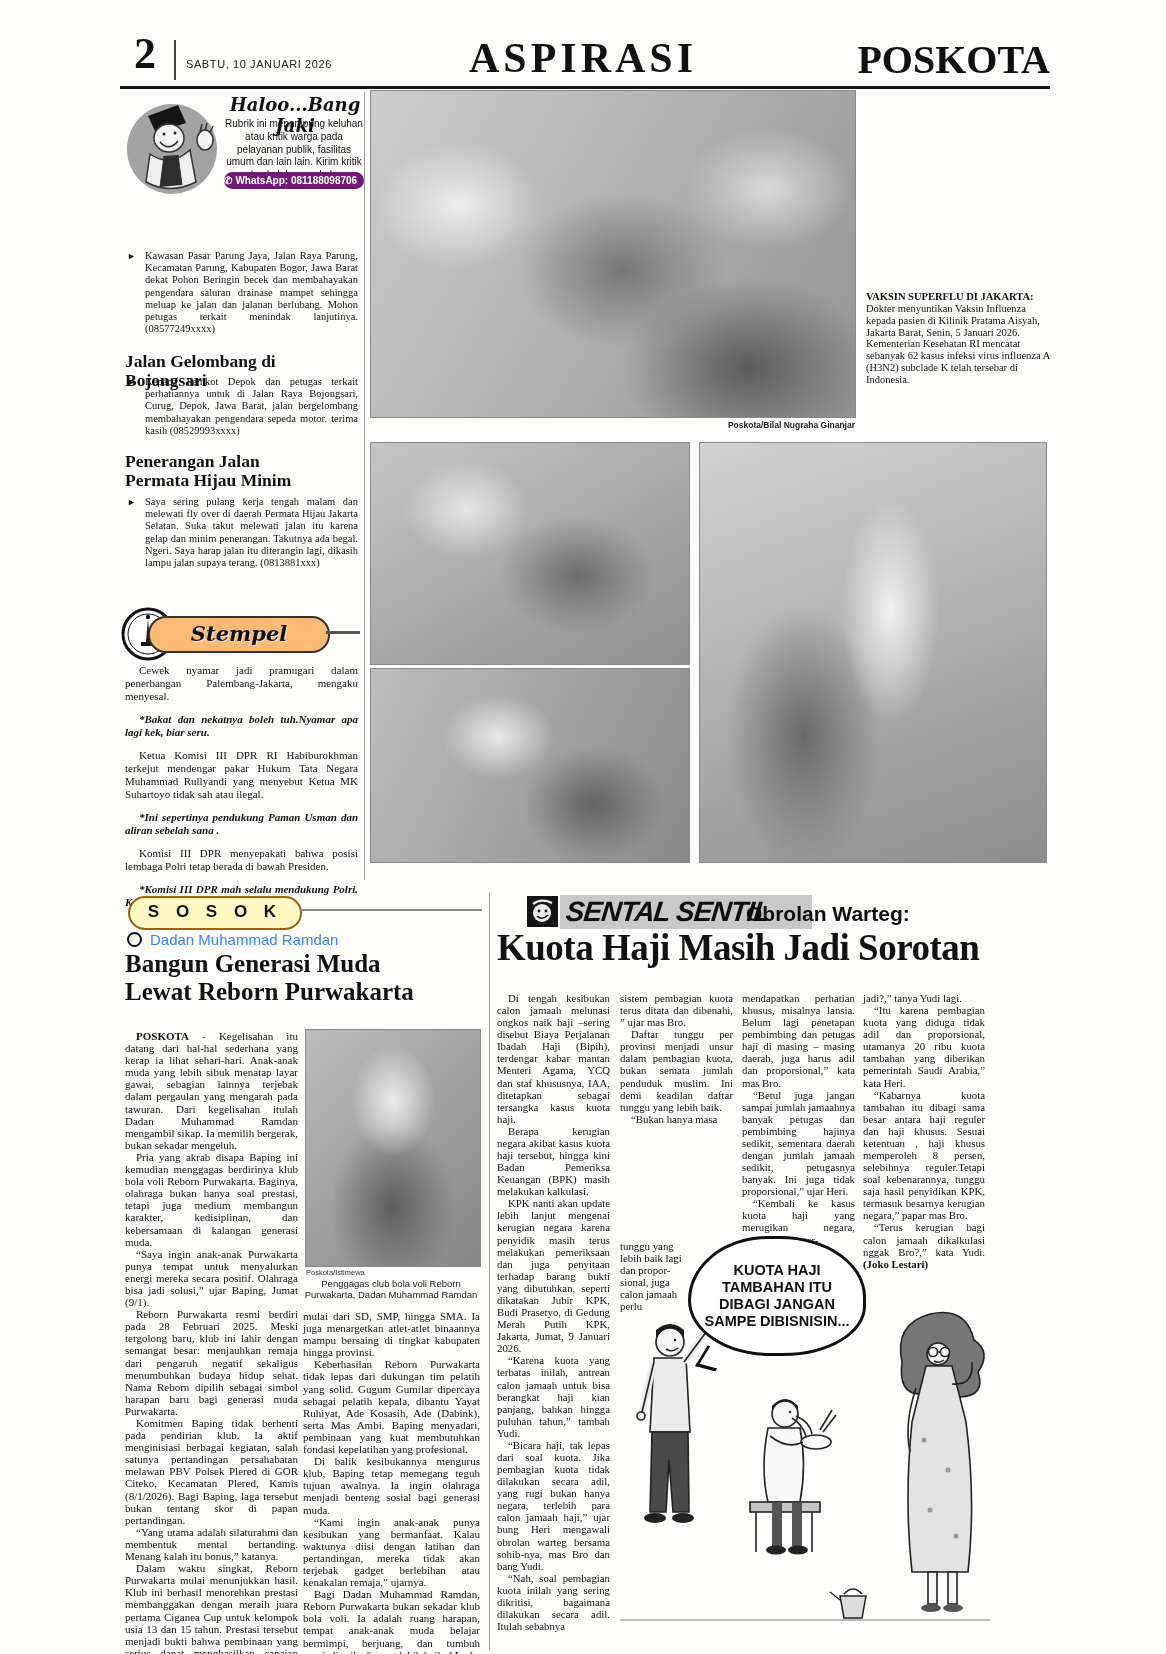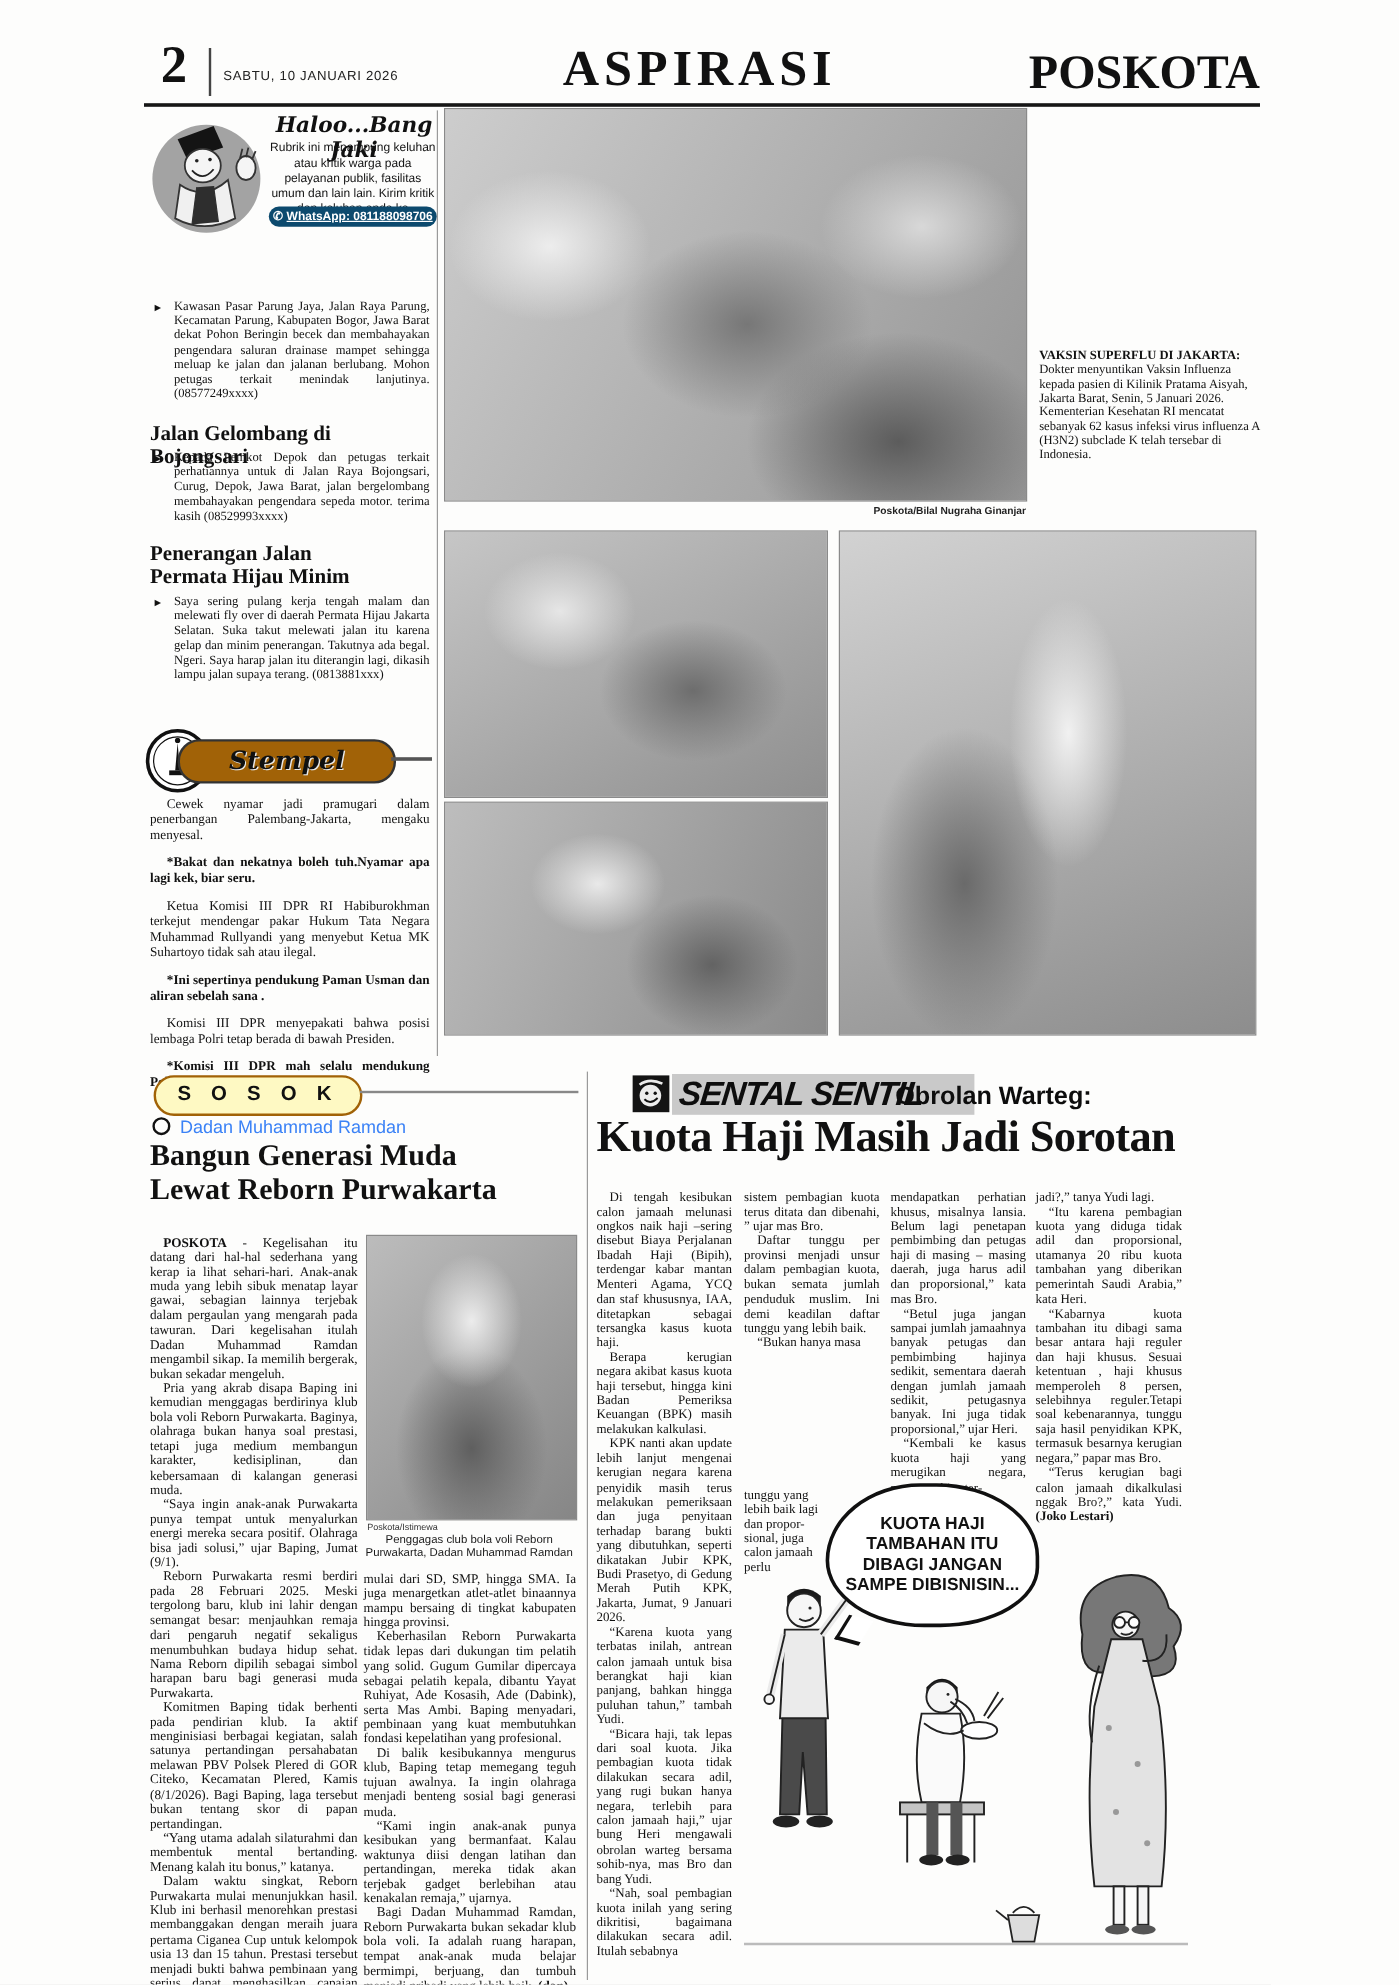--- a/index.html
+++ b/index.html
@@ -12,40 +12,40 @@
   .hdr-vline{left:174px;top:40px;width:2px;height:40px;background:#444;}
   .hdr-date{left:186px;top:58px;font:11px "Liberation Sans",sans-serif;letter-spacing:.6px;color:#222;}
   .hdr-title{left:383px;top:34px;width:400px;text-align:center;font:bold 42px "Liberation Serif",serif;letter-spacing:4px;}
   .hdr-brand{left:838px;top:36px;width:212px;text-align:right;font:bold 40px "Liberation Serif",serif;letter-spacing:0;}
   .hdr-rule{left:120px;top:86px;width:930px;height:3px;background:#161616;}
 
   
   .bj-art{left:120px;top:92px;width:110px;height:106px;}
   .bj-title{left:228px;top:94px;width:134px;text-align:center;font:italic bold 18px "DejaVu Serif",serif;}
   .bj-desc{left:224px;top:118px;width:140px;text-align:center;font:10px/1.28 "Liberation Sans",sans-serif;color:#111;}
-  .bj-wa{left:224px;top:172px;width:140px;height:17px;background:#0c4a6e;border-radius:9px;color:#fff;
-         font:bold 10px/17px "Liberation Sans",sans-serif;text-align:center;text-decoration:underline;}
+  .bj-wa{left:224px;top:172px;width:140px;height:17px;background:#701a75;border-radius:9px;color:#fff;
+         font:bold 10px/17px "Liberation Sans",sans-serif;text-align:left;}
   .bj-wa .wicon{display:inline-block;margin-right:3px;font-size:10px;}
 
   
   .c-title{left:125px;width:234px;font:bold 17.5px/1.1 "Liberation Serif",serif;}
   .c1t{top:206px;} .c2t{top:352px;} .c3t{top:452px;width:190px;}
   .c-body{left:125px;width:233px;font:10.5px/1.16 "Liberation Serif",serif;text-align:justify;padding-left:20px;box-sizing:border-box;}
   .c-body .mk{position:absolute;left:2px;top:1px;font-size:9px;}
   .c1b{top:250px;} .c2b{top:376px;} .c3b{top:496px;}
 
   
   .stp-logo{left:120px;top:606px;width:56px;height:56px;}
-  .stp-pill{left:148px;top:616px;width:178px;height:33px;background:#a16207;border:2px solid #333;border-radius:18px;
+  .stp-pill{left:148px;top:616px;width:178px;height:33px;background:#fdba74;border:2px solid #333;border-radius:18px;
             text-align:center;font:italic bold 21px/31px "DejaVu Serif",serif;color:#101010;
             text-shadow:1px 1px 0 #e9e9e9;}
   .stp-line{left:326px;top:631px;width:34px;height:3px;background:#555;}
   .stp-items{left:125px;top:664px;width:233px;font:11px/1.18 "Liberation Serif",serif;}
   .stp-items p{margin:0 0 10px;text-indent:14px;text-align:justify;}
-  .stp-items p.cm{font-weight:bold;}
+  .stp-items p.cm{font-weight:bold;font-style:italic;}
 
   
   .vdiv1{left:364px;top:92px;width:1px;height:788px;background:#9a9a9a;}
   .vdiv2{left:489px;top:893px;width:1px;height:757px;background:#9a9a9a;}
 
   
   .photo{outline:1px solid #8a8a8a;}
   .ph1{left:371px;top:91px;width:484px;height:326px;background:
        radial-gradient(120px 90px at 18% 35%,#ededed,transparent 70%),
        radial-gradient(160px 120px at 52% 55%,#777,transparent 65%),

